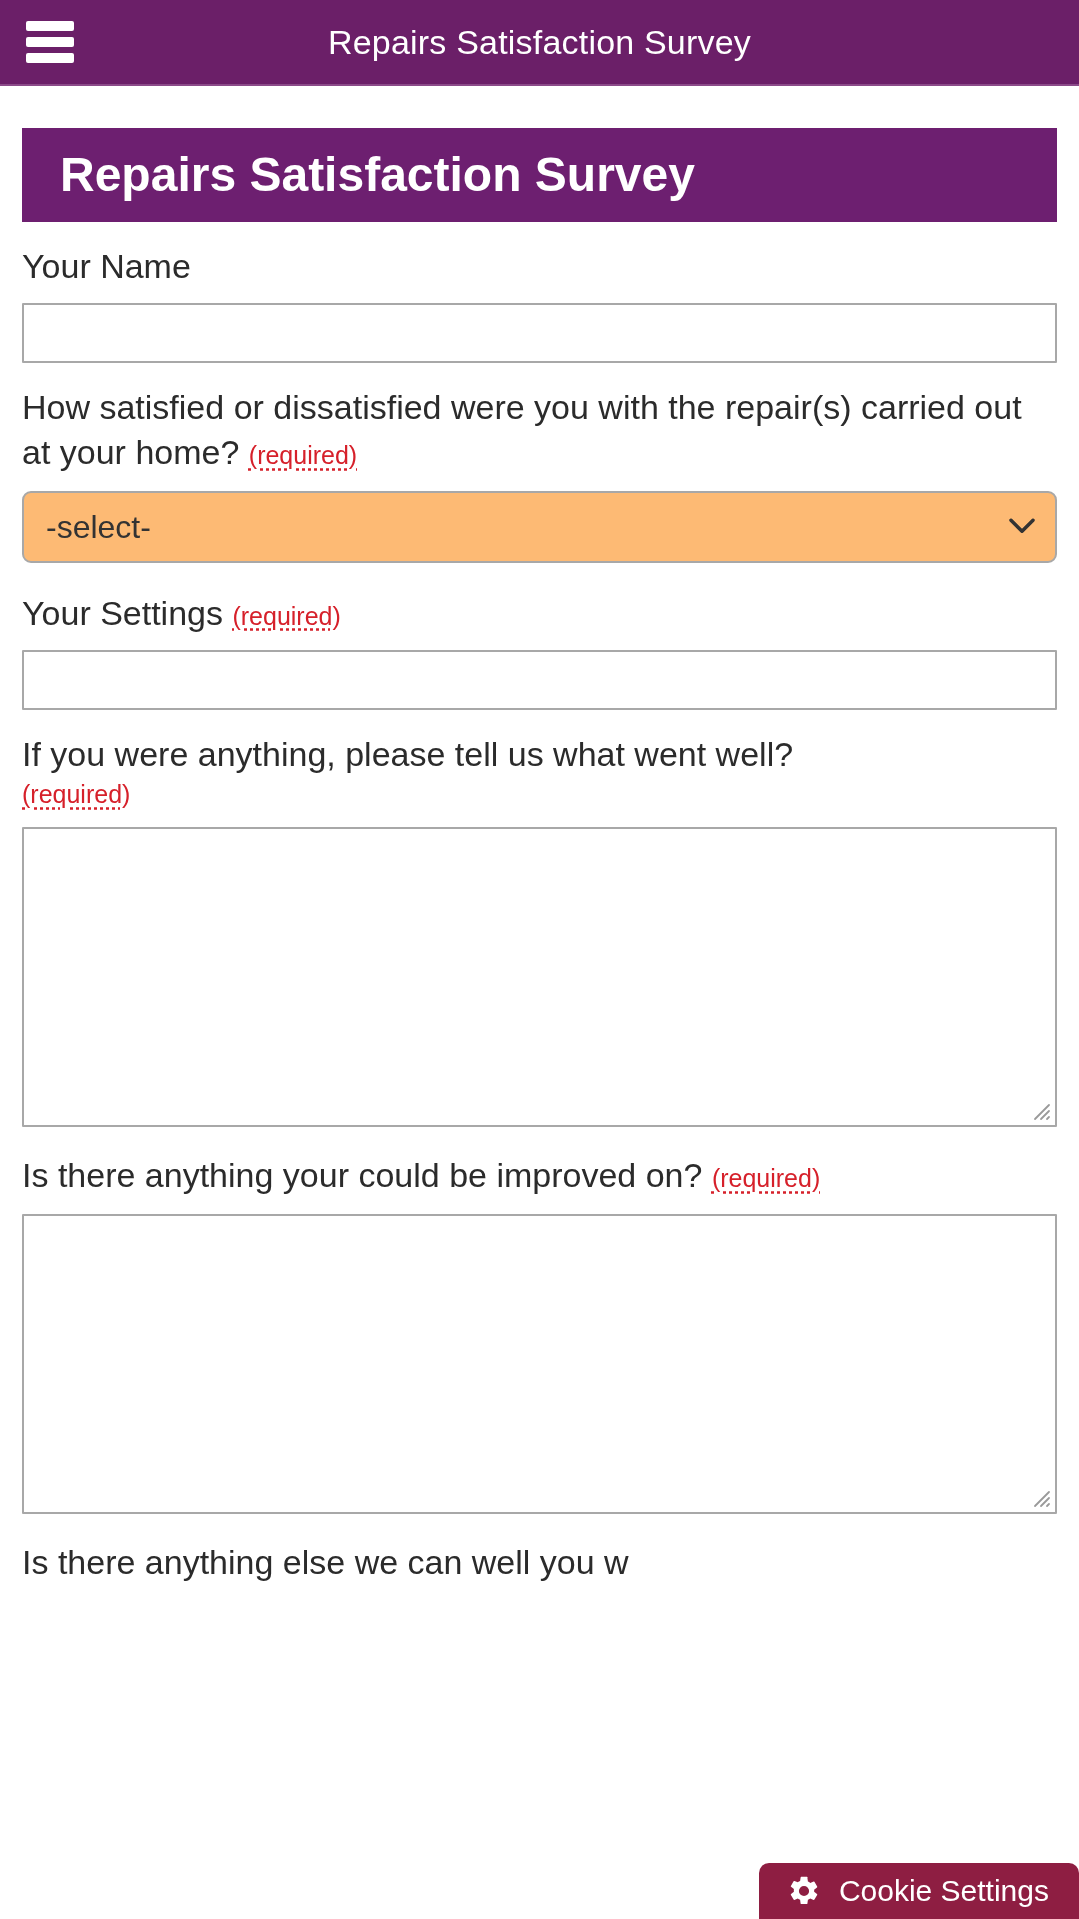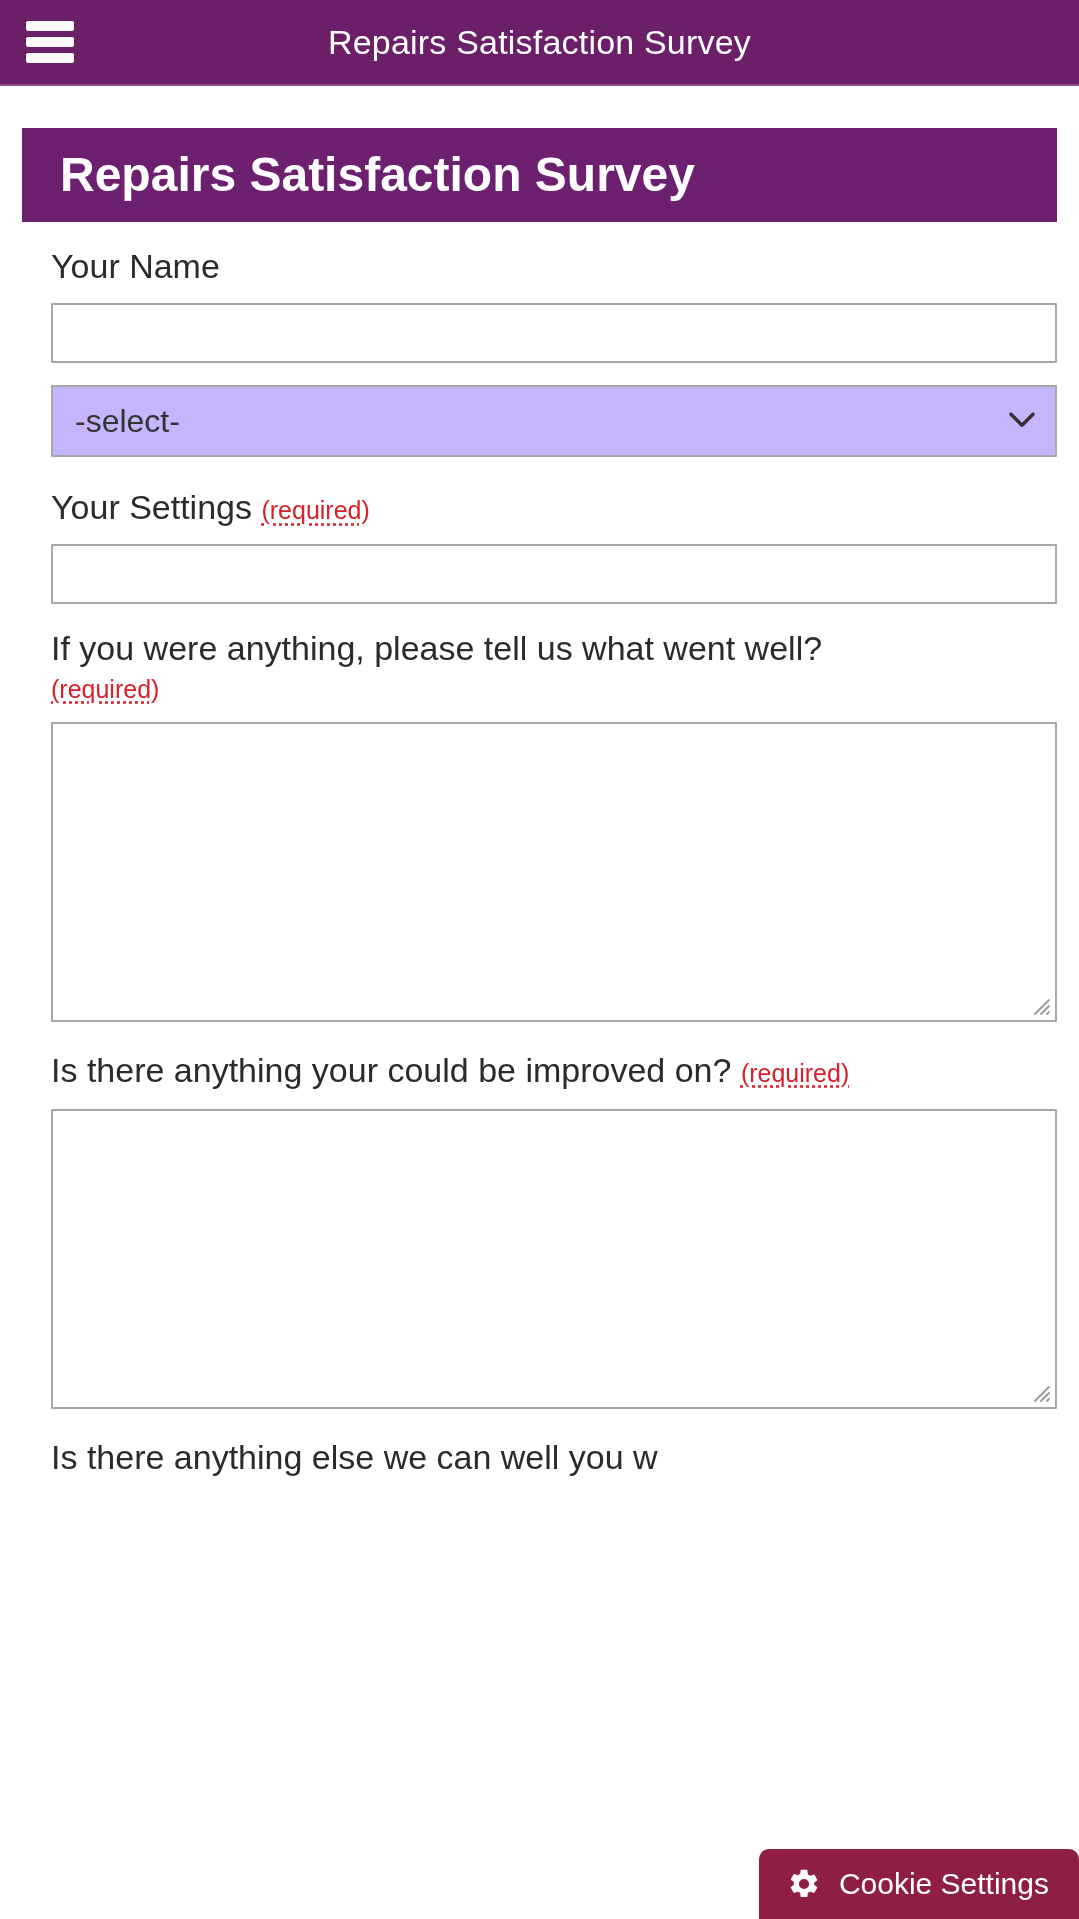--- a/index.html
+++ b/index.html
@@ -76,21 +76,20 @@
   }
   .page-banner-text {
     color: #ffffff;
     font-size: 48px;
     font-weight: bold;
     line-height: 1;
   }
 
   .field-block {
     margin-top: 22px;
-    margin-left: 29px;
   }
 
   .field-label {
     font-size: 34px;
     color: #2b2b2b;
     line-height: 1.32;
     font-weight: 400;
     display: block;
   }
 
@@ -129,22 +128,22 @@
     position: relative;
     margin-top: 16px;
     width: 100%;
     height: 72px;
   }
   select.select-input {
     width: 100%;
     height: 72px;
     box-sizing: border-box;
     border: 2px solid #a8a8a8;
-    border-radius: 1px;
-    background: #c4b5fd;
+    border-radius: 9px;
+    background: #fdba74;
     font-size: 32px;
     font-family: "Liberation Sans", sans-serif;
     color: #333;
     padding: 0 56px 0 22px;
     appearance: none;
     -webkit-appearance: none;
     -moz-appearance: none;
     outline: none;
   }
   .select-chevron {
@@ -183,21 +182,21 @@
     width: 22px;
     height: 22px;
     pointer-events: none;
   }
 
   
   .cookie-btn {
     position: absolute;
     right: 0;
     bottom: 0;
-    height: 70px;
+    height: 56px;
     background: #8E1E42;
     color: #ffffff;
     display: flex;
     align-items: center;
     gap: 18px;
     padding: 0 30px 0 28px;
     border: 0;
     border-top-left-radius: 10px;
     border-top-right-radius: 10px;
     font-family: "Liberation Sans", sans-serif;
@@ -227,20 +226,24 @@
   </div>
 
   <div class="field-block">
     <label class="field-label">
       <span>Your Name</span>
     </label>
     <input class="text-input" type="text" value="" style="">
   </div>
 
   <div class="field-block">
+    <label class="field-label">
+      <span>How satisfied or dissatisfied were you with the repair(s) carried out at your home?</span>
+      <span class="required">(required)</span>
+    </label>
     <div class="select-wrap">
       <select class="select-input">
         <option>-select-</option>
       </select>
       <svg class="select-chevron" viewBox="0 0 26 16">
         <path d="M2 2 L13 13 L24 2" fill="none" stroke="#333" stroke-width="3.5" stroke-linecap="round" stroke-linejoin="round"></path>
       </svg>
     </div>
   </div>
 

